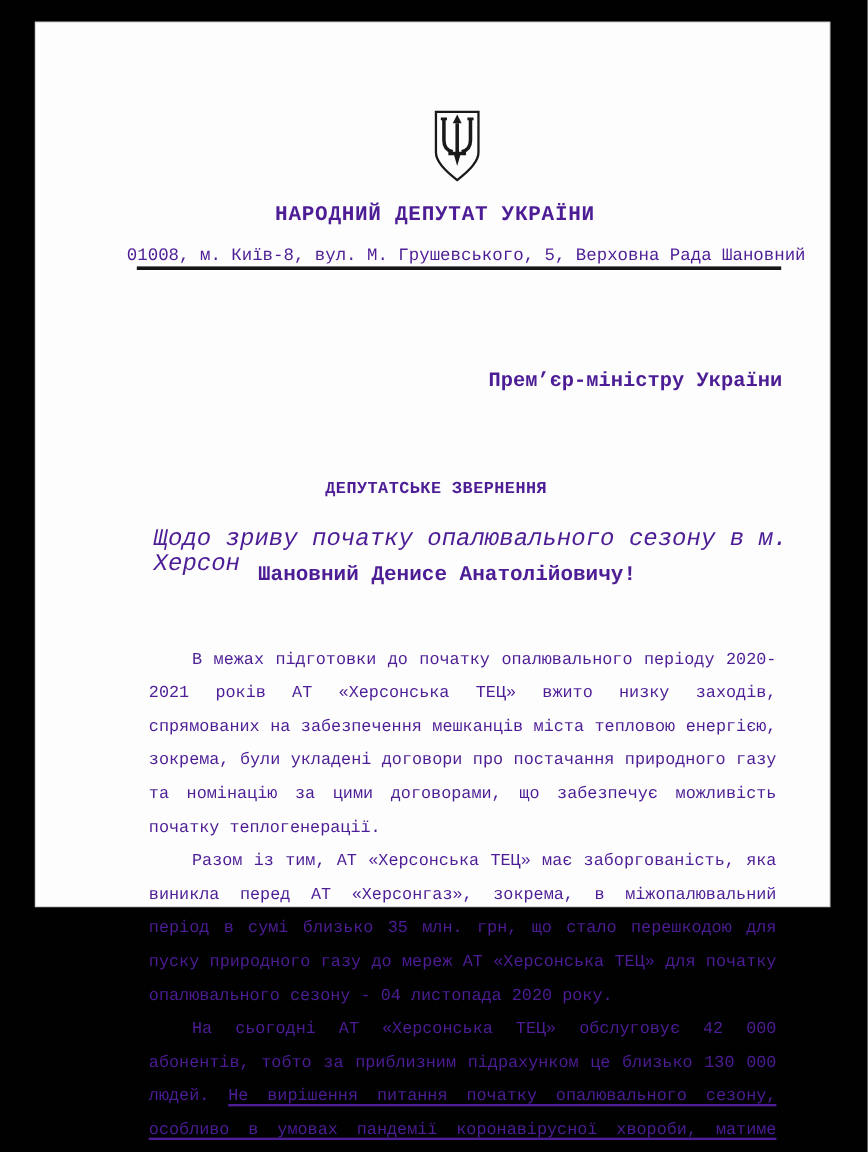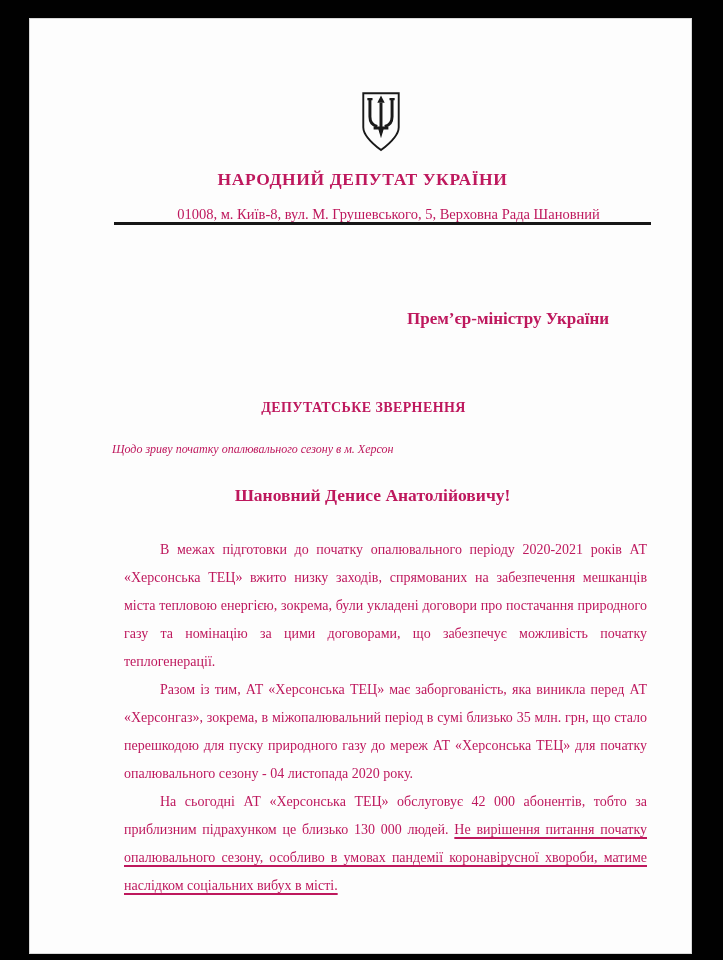--- a/index.html
+++ b/index.html
@@ -6,24 +6,25 @@
   body {
     width: 723px; height: 960px;
     background: #010101;
     position: relative;
     overflow: hidden;
     font-family: "Liberation Serif", "DejaVu Serif", serif;
   }
   .page {
     position: absolute;
     left: 29px; top: 18px;
-    width: 663px; height: 936px;
+    width: 663px; height: 738px;
     background: #fdfdfd;
-    color: #be185d;
+    color: #4c1d95;
     box-shadow: inset 0 0 0 1px #d8d8d8;
+    font-family: Liberation Mono, monospace;
   }
   .emblem {
     position: absolute;
     top: 73px;
     left: calc(50% + 20px);
     transform: translateX(-50%);
     width: 45px; height: 62px;
   }
   .lh-title {
     position: absolute;
@@ -58,28 +59,28 @@
     position: absolute;
     top: 378px; left: 3px; width: 100%;
     text-align: center;
     font-weight: bold;
     font-size: 14px;
     letter-spacing: 0.4px;
     line-height: 24px;
   }
   .subject {
     position: absolute;
-    top: 421px; left: 83px;
+    top: 421px; left: 99px;
     font-style: italic;
-    font-size: 12px;
+    font-size: 20px;
     line-height: 21px;
   }
   .salutation {
     position: absolute;
-    top: 466px; left: 12px; width: 100%;
+    top: 450px; left: 12px; width: 100%;
     text-align: center;
     font-weight: bold;
     font-size: 17.5px;
     line-height: 22px;
   }
   .body-text {
     position: absolute;
     top: 518px; left: 95px;
     width: 523px;
     font-size: 14px;

